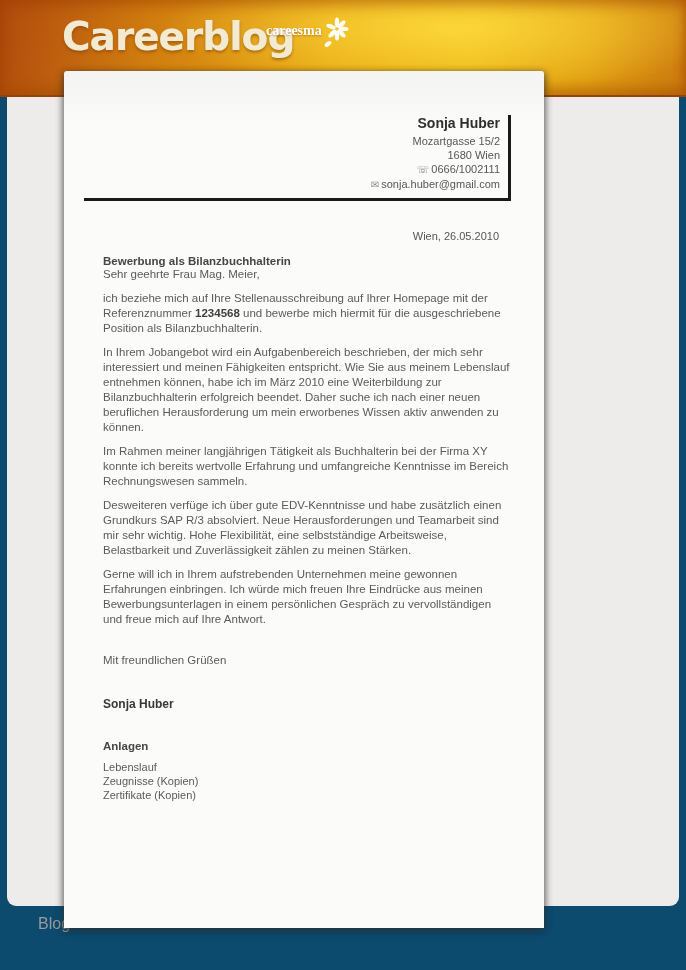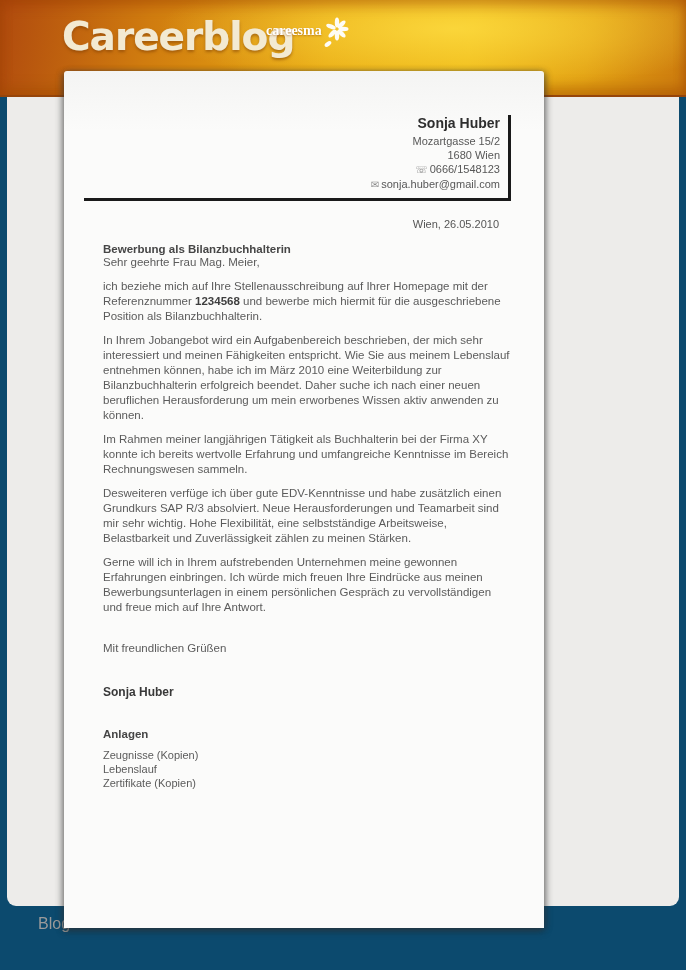--- a/index.html
+++ b/index.html
@@ -55,21 +55,21 @@
   .sender-block{
     display:inline-block;text-align:right;
     border-right:3px solid #1a1a1a;padding-right:8px;padding-bottom:6px;
   }
   .sender-name{font-size:14px;font-weight:bold;color:#2e2e2e;margin-bottom:3px;}
   .sender-line{font-size:11px;color:#575757;line-height:14px;}
   .contact-icon{color:#8a8a8a;font-size:10px;margin-right:2px;}
   
   .recipient{margin-top:15px;font-size:11px;line-height:14.8px;color:#555;}
   
-  .date-line{margin-top:17px;text-align:right;padding-right:12px;font-size:11px;color:#555;}
+  .date-line{margin-top:29px;text-align:right;padding-right:12px;font-size:11px;color:#555;}
   
   .subject{margin-top:13px;font-size:11.5px;font-weight:bold;color:#464646;}
   
   .salutation{margin:29px 0 7px 0;font-size:11.5px;color:#5b5b5b;}
   .paper p{margin:0 0 9px 0;font-size:11.5px;line-height:15px;color:#5b5b5b;}
   .paper p b{color:#3f3f3f;}
   .closing{margin-top:26px !important;}
   .signature{margin-top:29px;font-size:12px;font-weight:bold;color:#383838;}
   .enclosures-title{margin-top:29px;font-size:11.5px;font-weight:bold;color:#464646;}
   .enclosures{margin-top:9px;font-size:11px;line-height:13.8px;color:#5b5b5b;}
@@ -104,21 +104,21 @@
 
   <div class="footer-blog">Blog</div>
 
   <div class="paper">
 
     <div class="letterhead">
       <div class="sender-block">
         <div class="sender-name">Sonja Huber</div>
         <div class="sender-line">Mozartgasse 15/2</div>
         <div class="sender-line">1680 Wien</div>
-        <div class="sender-line"><span class="contact-icon">☏</span><span>0666/1548123</span></div>
+        <div class="sender-line"><span class="contact-icon">☏</span><span>0666/1002111</span></div>
         <div class="sender-line"><span class="contact-icon">✉</span><span>sonja.huber@gmail.com</span></div>
       </div>
     </div>
 
 
     <div class="date-line">Wien, 26.05.2010</div>
 
     <div class="subject">Bewerbung als Bilanzbuchhalterin</div>
 
     <p class="salutation">Sehr geehrte Frau Mag. Meier,</p>
@@ -133,19 +133,19 @@
 
     <p>Gerne will ich in Ihrem aufstrebenden Unternehmen meine gewonnen Erfahrungen einbringen. Ich würde mich freuen Ihre Eindrücke aus meinen Bewerbungsunterlagen in einem persönlichen Gespräch zu vervollständigen und freue mich auf Ihre Antwort.</p>
 
     <p class="closing">Mit freundlichen Grüßen</p>
 
     <div class="signature">Sonja Huber</div>
 
     <div class="enclosures-title">Anlagen</div>
 
     <div class="enclosures">
+      <div>Lebenslauf</div>
       <div>Zeugnisse (Kopien)</div>
-      <div>Lebenslauf</div>
       <div>Zertifikate (Kopien)</div>
     </div>
 
   </div>
 </div>
 
 </body></html>

